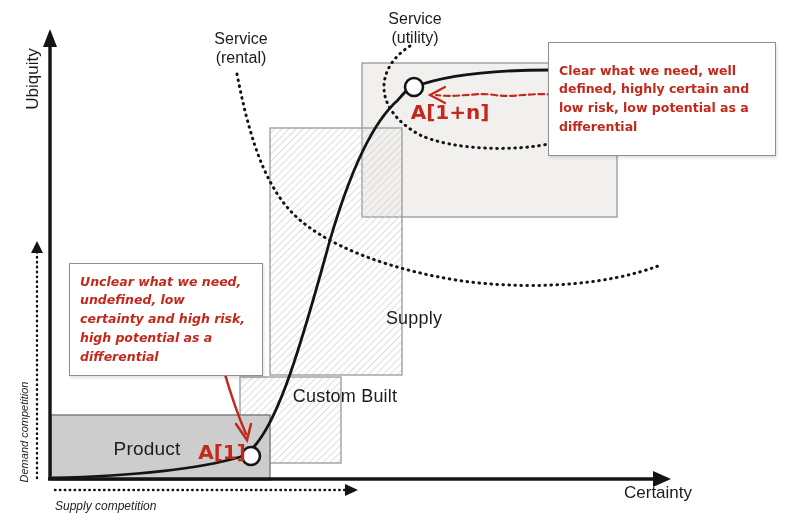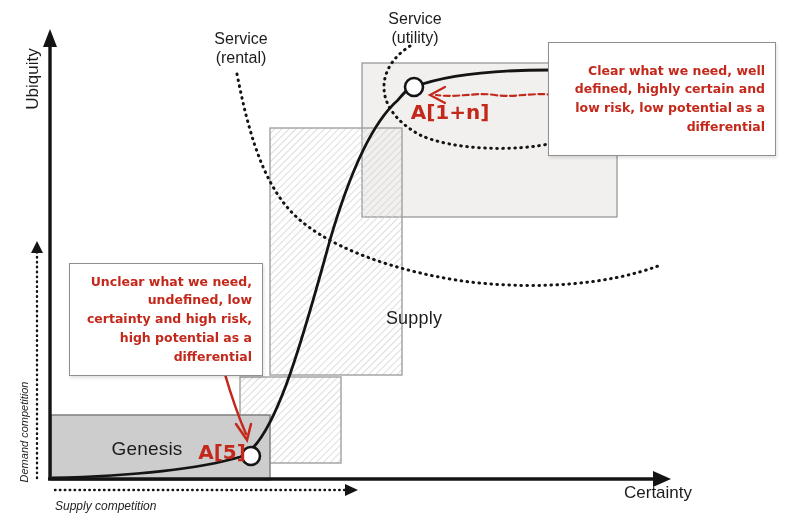--- a/index.html
+++ b/index.html
@@ -29,27 +29,27 @@
     position:absolute;transform:translate(0,-50%);
     font-size:12px;font-style:italic;color:#222;white-space:nowrap;text-align:center;
   }
   .red-lbl{
     position:absolute;transform:translate(-50%,-50%);
     color:var(--accent-red);font-weight:bold;font-size:20px;
     font-family:"DejaVu Sans", sans-serif;white-space:nowrap;
   }
   .note{
     position:absolute;background:#ffffff;border:1.6px solid #8f8f8f;
-    display:flex;align-items:center;justify-content:center;text-align:right;
+    display:flex;align-items:center;justify-content:center;text-align:left;
     color:var(--accent-red);font-weight:bold;
     font-family:"DejaVu Sans", sans-serif;font-size:12.5px;line-height:1.5;
     padding:6px 10px;box-sizing:border-box;
     box-shadow:1px 2px 3px rgba(0,0,0,.12);
   }
-  .note-left{left:69px;top:263px;width:194px;height:113px;}
+  .note-left{left:69px;top:263px;width:194px;height:113px;font-style:italic;}
   .note-right{left:548px;top:42px;width:228px;height:114px;}
   .curve{stroke:var(--line-black);fill:none;}
   .dotted{stroke:var(--line-black);fill:none;stroke-linecap:round;}
   .redline{stroke:var(--accent-red);fill:none;stroke-linecap:round;}
   .boxborder{stroke:var(--box-border);}
 </style>
 </head>
 <body>
 
 <div class="canvas">
@@ -89,25 +89,26 @@
 
     <circle cx="251" cy="456" r="9" fill="#ffffff" stroke="#141414" stroke-width="2.6"></circle>
     <circle cx="414" cy="87" r="9" fill="#ffffff" stroke="#141414" stroke-width="2.6"></circle>
   </svg>
 
   <div class="lbl rot axis-lbl" style="left:33px;top:79px">Ubiquity</div>
   <div class="lbl axis-lbl" style="left:658px;top:493px">Certainty</div>
   <div class="lbl rot demand" style="left:24px;top:432px">Demand competition</div>
   <div class="supply" style="left:55px;top:506px">Supply competition</div>
 
-  <div class="lbl stage genesis" style="left:147px;top:449px">Genesis</div>
+  <div class="lbl stage genesis" style="left:147px;top:449px">Product</div>
+  <div class="lbl stage" style="left:345px;top:397px">Custom Built</div>
   <div class="lbl stage" style="left:414px;top:319px">Supply</div>
 
   <div class="lbl svc" style="left:241px;top:49px">Service (rental)</div>
   <div class="lbl svc" style="left:415px;top:29px">Service (utility)</div>
 
-  <div class="red-lbl" style="left:222px;top:452px">A[5]</div>
+  <div class="red-lbl" style="left:222px;top:452px">A[1]</div>
   <div class="red-lbl" style="left:450px;top:112px">A[1+n]</div>
 
   <div class="note note-left">Unclear what we need, undefined, low certainty and high risk, high potential as a differential</div>
   <div class="note note-right">Clear what we need, well defined, highly certain and low risk, low potential as a differential</div>
 
 </div>
 
 </body></html>

